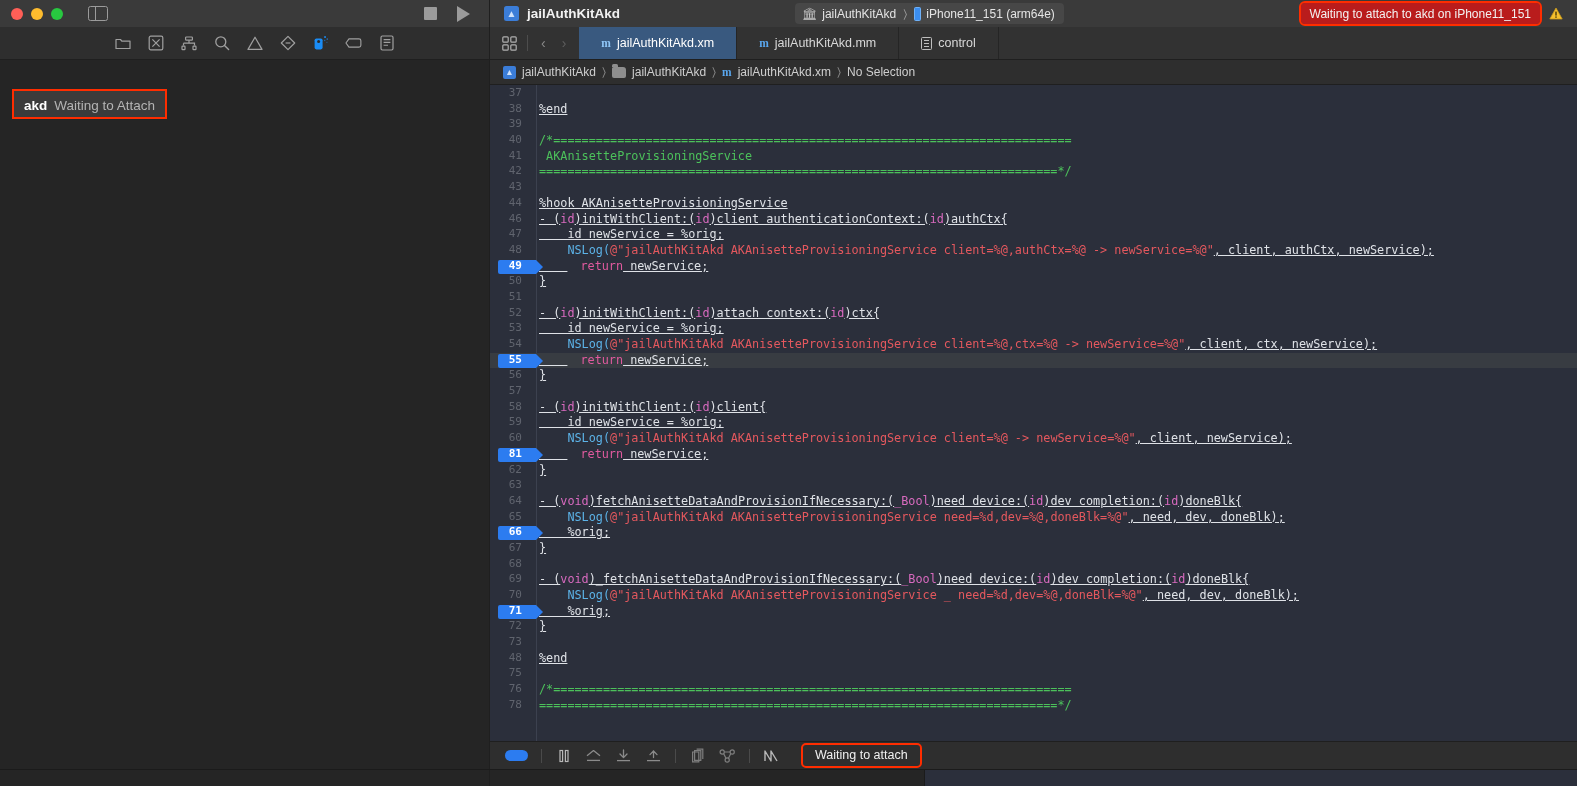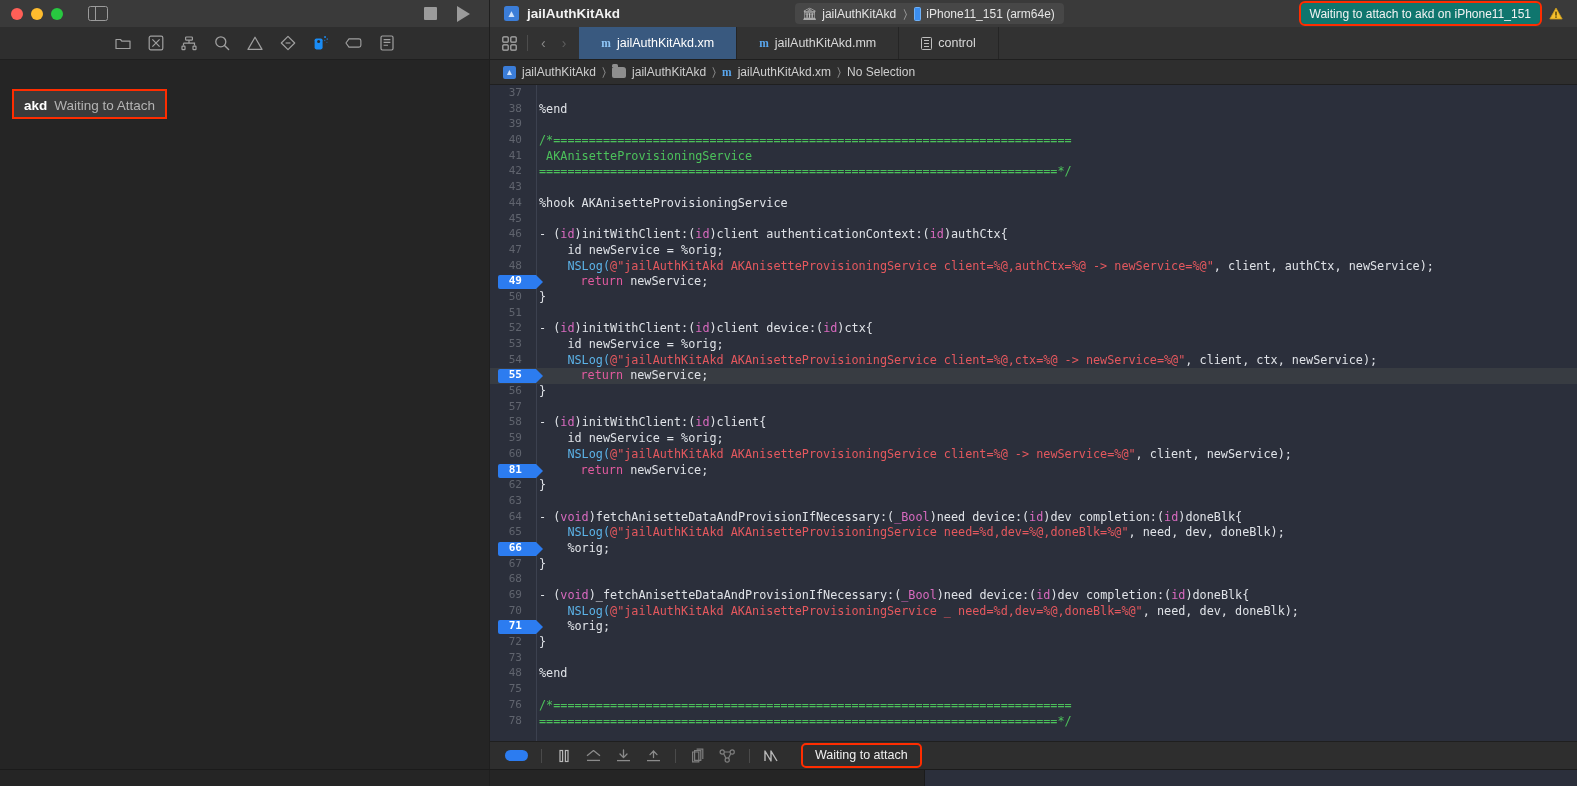--- a/index.html
+++ b/index.html
@@ -49,21 +49,21 @@
     display: flex; align-items: center; padding: 0 9px 0 7px; gap: 5px;
   }
   .scheme-box .bank { color: #c8c8c8; font-size: 12px; }
   .scheme-name { color: #e4e4e4; font-size: 12px; }
   .chev { color: #9a9a9a; font-size: 12px; margin: 0 2px; }
   .dev-icon { width: 7px; height: 14px; background: #3b8ef0; border-radius: 1.5px; border: 1px solid #6fb1f7; }
   .dev-name { color: #e4e4e4; font-size: 12px; }
 
   .status-pill {
     position: absolute; right: 37px; top: 3px; height: 21px;
-    background: #0f766e; border-radius: 4px;
+    background: #b91c1c; border-radius: 4px;
     display: flex; align-items: center; padding: 0 9px;
     color: #f3f3f3; font-size: 12px; white-space: nowrap;
     outline: 2.5px solid #ff2d00; outline-offset: 0px;
   }
   .warn-tri-top { position: absolute; right: 14px; top: 7px; }
 
   
   .row2 { display: flex; height: 33px; flex: 0 0 auto; }
   .nav-iconbar {
     width: 490px; min-width: 490px; background: #2e2e2e;
@@ -151,21 +151,21 @@
   }
   .ln-row.bpr .gutter { color: #ffffff; font-weight: bold; }
   .src { padding-left: 10px; color: #dfe2e7; }
 
   
   .c-com { color: #4cc15b; }
   .c-key { color: #e05a9e; margin-left: 13px; }
   .c-type { color: #d86abf; }
   .c-str { color: #e4585e; }
   .c-fn  { color: #5cb3e8; }
-  .c-pln { color: #dfe2e7; }
+  .c-pln { color: #dfe2e7; text-decoration: underline; }
 
   
   .debugbar {
     height: 28px; background: #2e2e2e; border-top: 1px solid #1f1f1f;
     display: flex; align-items: center; gap: 13px; padding-left: 15px; flex: 0 0 auto;
   }
   .dbg-pill { width: 23px; height: 11px; background: #2c7cf0; border-radius: 6px; }
   .dbg-ic { width: 17px; height: 17px; display: flex; align-items: center; justify-content: center; }
   .dsep { width: 1px; height: 14px; background: #4a4a4a; }
   .dbg-status {
@@ -350,28 +350,27 @@
 
         <div class="code" id="code-lines">
             <div class="ln-row"><div class="gutter">37</div><div class="src"></div></div>
             <div class="ln-row"><div class="gutter">38</div><div class="src"><span class="c-pln">%end</span></div></div>
             <div class="ln-row"><div class="gutter">39</div><div class="src"></div></div>
             <div class="ln-row"><div class="gutter">40</div><div class="src"><span class="c-com">/*=========================================================================</span></div></div>
             <div class="ln-row"><div class="gutter">41</div><div class="src"><span class="c-com"> AKAnisetteProvisioningService</span></div></div>
             <div class="ln-row"><div class="gutter">42</div><div class="src"><span class="c-com">=========================================================================*/</span></div></div>
             <div class="ln-row"><div class="gutter">43</div><div class="src"></div></div>
             <div class="ln-row"><div class="gutter">44</div><div class="src"><span class="c-pln">%hook AKAnisetteProvisioningService</span></div></div>
-            <div class="ln-row"><div class="gutter">45</div><div class="src"></div></div>
             <div class="ln-row"><div class="gutter">46</div><div class="src"><span class="c-pln">- (</span><span class="c-type">id</span><span class="c-pln">)initWithClient:(</span><span class="c-type">id</span><span class="c-pln">)client authenticationContext:(</span><span class="c-type">id</span><span class="c-pln">)authCtx{</span></div></div>
             <div class="ln-row"><div class="gutter">47</div><div class="src"><span class="c-pln">    id newService = %orig;</span></div></div>
             <div class="ln-row"><div class="gutter">48</div><div class="src"><span class="c-fn">    NSLog(</span><span class="c-str">@"jailAuthKitAkd AKAnisetteProvisioningService client=%@,authCtx=%@ -&gt; newService=%@"</span><span class="c-pln">, client, authCtx, newService);</span></div></div>
             <div class="ln-row bpr"><div class="bp"></div><div class="gutter">49</div><div class="src"><span class="c-pln">    </span><span class="c-key">return</span><span class="c-pln"> newService;</span></div></div>
             <div class="ln-row"><div class="gutter">50</div><div class="src"><span class="c-pln">}</span></div></div>
             <div class="ln-row"><div class="gutter">51</div><div class="src"></div></div>
-            <div class="ln-row"><div class="gutter">52</div><div class="src"><span class="c-pln">- (</span><span class="c-type">id</span><span class="c-pln">)initWithClient:(</span><span class="c-type">id</span><span class="c-pln">)client device:(</span><span class="c-type">id</span><span class="c-pln">)ctx{</span></div></div>
+            <div class="ln-row"><div class="gutter">52</div><div class="src"><span class="c-pln">- (</span><span class="c-type">id</span><span class="c-pln">)initWithClient:(</span><span class="c-type">id</span><span class="c-pln">)attach context:(</span><span class="c-type">id</span><span class="c-pln">)ctx{</span></div></div>
             <div class="ln-row"><div class="gutter">53</div><div class="src"><span class="c-pln">    id newService = %orig;</span></div></div>
             <div class="ln-row"><div class="gutter">54</div><div class="src"><span class="c-fn">    NSLog(</span><span class="c-str">@"jailAuthKitAkd AKAnisetteProvisioningService client=%@,ctx=%@ -&gt; newService=%@"</span><span class="c-pln">, client, ctx, newService);</span></div></div>
             <div class="ln-row hl bpr"><div class="bp"></div><div class="gutter">55</div><div class="src"><span class="c-pln">    </span><span class="c-key">return</span><span class="c-pln"> newService;</span></div></div>
             <div class="ln-row"><div class="gutter">56</div><div class="src"><span class="c-pln">}</span></div></div>
             <div class="ln-row"><div class="gutter">57</div><div class="src"></div></div>
             <div class="ln-row"><div class="gutter">58</div><div class="src"><span class="c-pln">- (</span><span class="c-type">id</span><span class="c-pln">)initWithClient:(</span><span class="c-type">id</span><span class="c-pln">)client{</span></div></div>
             <div class="ln-row"><div class="gutter">59</div><div class="src"><span class="c-pln">    id newService = %orig;</span></div></div>
             <div class="ln-row"><div class="gutter">60</div><div class="src"><span class="c-fn">    NSLog(</span><span class="c-str">@"jailAuthKitAkd AKAnisetteProvisioningService client=%@ -&gt; newService=%@"</span><span class="c-pln">, client, newService);</span></div></div>
             <div class="ln-row bpr"><div class="bp"></div><div class="gutter">81</div><div class="src"><span class="c-pln">    </span><span class="c-key">return</span><span class="c-pln"> newService;</span></div></div>
             <div class="ln-row"><div class="gutter">62</div><div class="src"><span class="c-pln">}</span></div></div>

